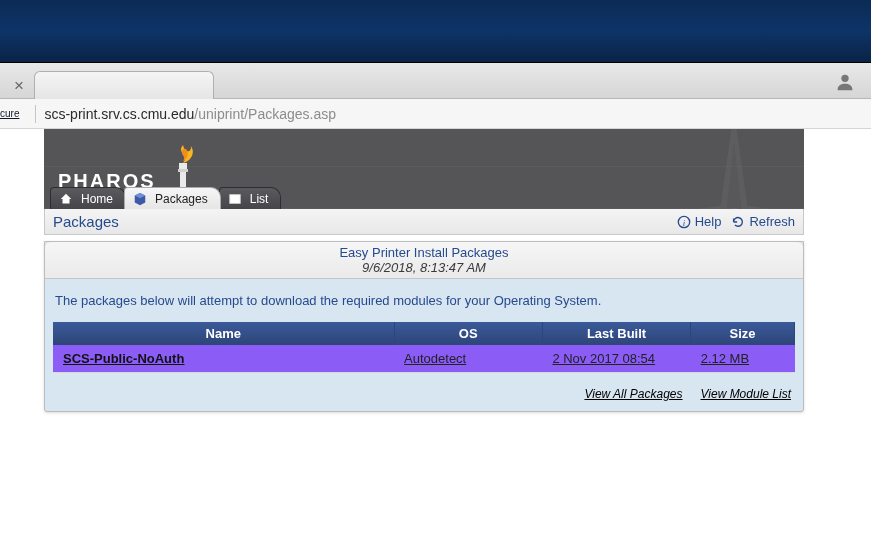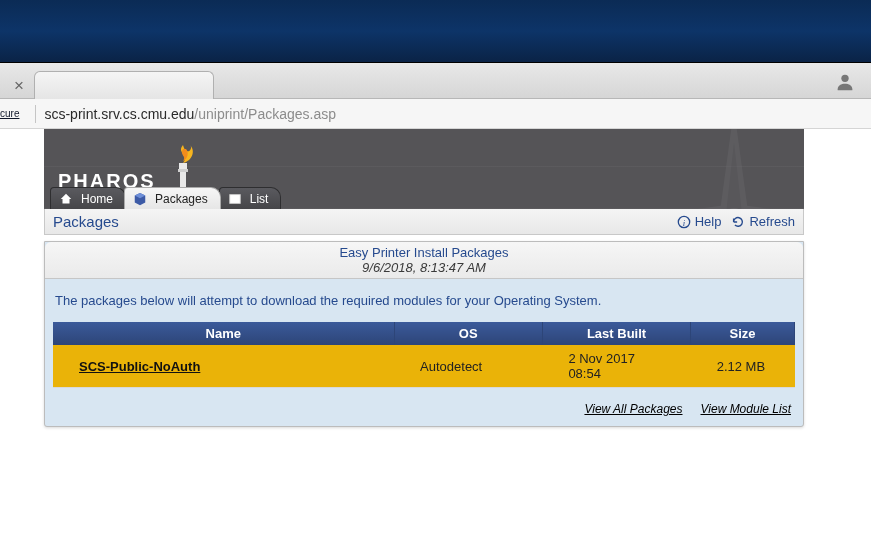--- a/index.html
+++ b/index.html
@@ -224,24 +224,25 @@
   }
   table.pkg thead th {
     background: linear-gradient(180deg,#3b5a9a,#2d4578);
     color: #fff;
     text-align: center;
     font-weight: 700;
     padding: 4px 10px;
     border-right: 1px solid #2d4578;
   }
   table.pkg tbody td {
-    background: #eab308;
-    padding: 6px 26px;
+    background: #8b5cf6;
+    padding: 6px 10px;
     border-bottom: 1px solid #d9d9d9;
     color: #222;
+    text-decoration: underline;
   }
   table.pkg tbody td.name a {
     color: #111;
     font-weight: 700;
     text-decoration: underline;
     cursor:pointer;
   }
   .col-name { width: 46%; }
   .col-os { width: 20%; }
   .col-lb { width: 20%; }

